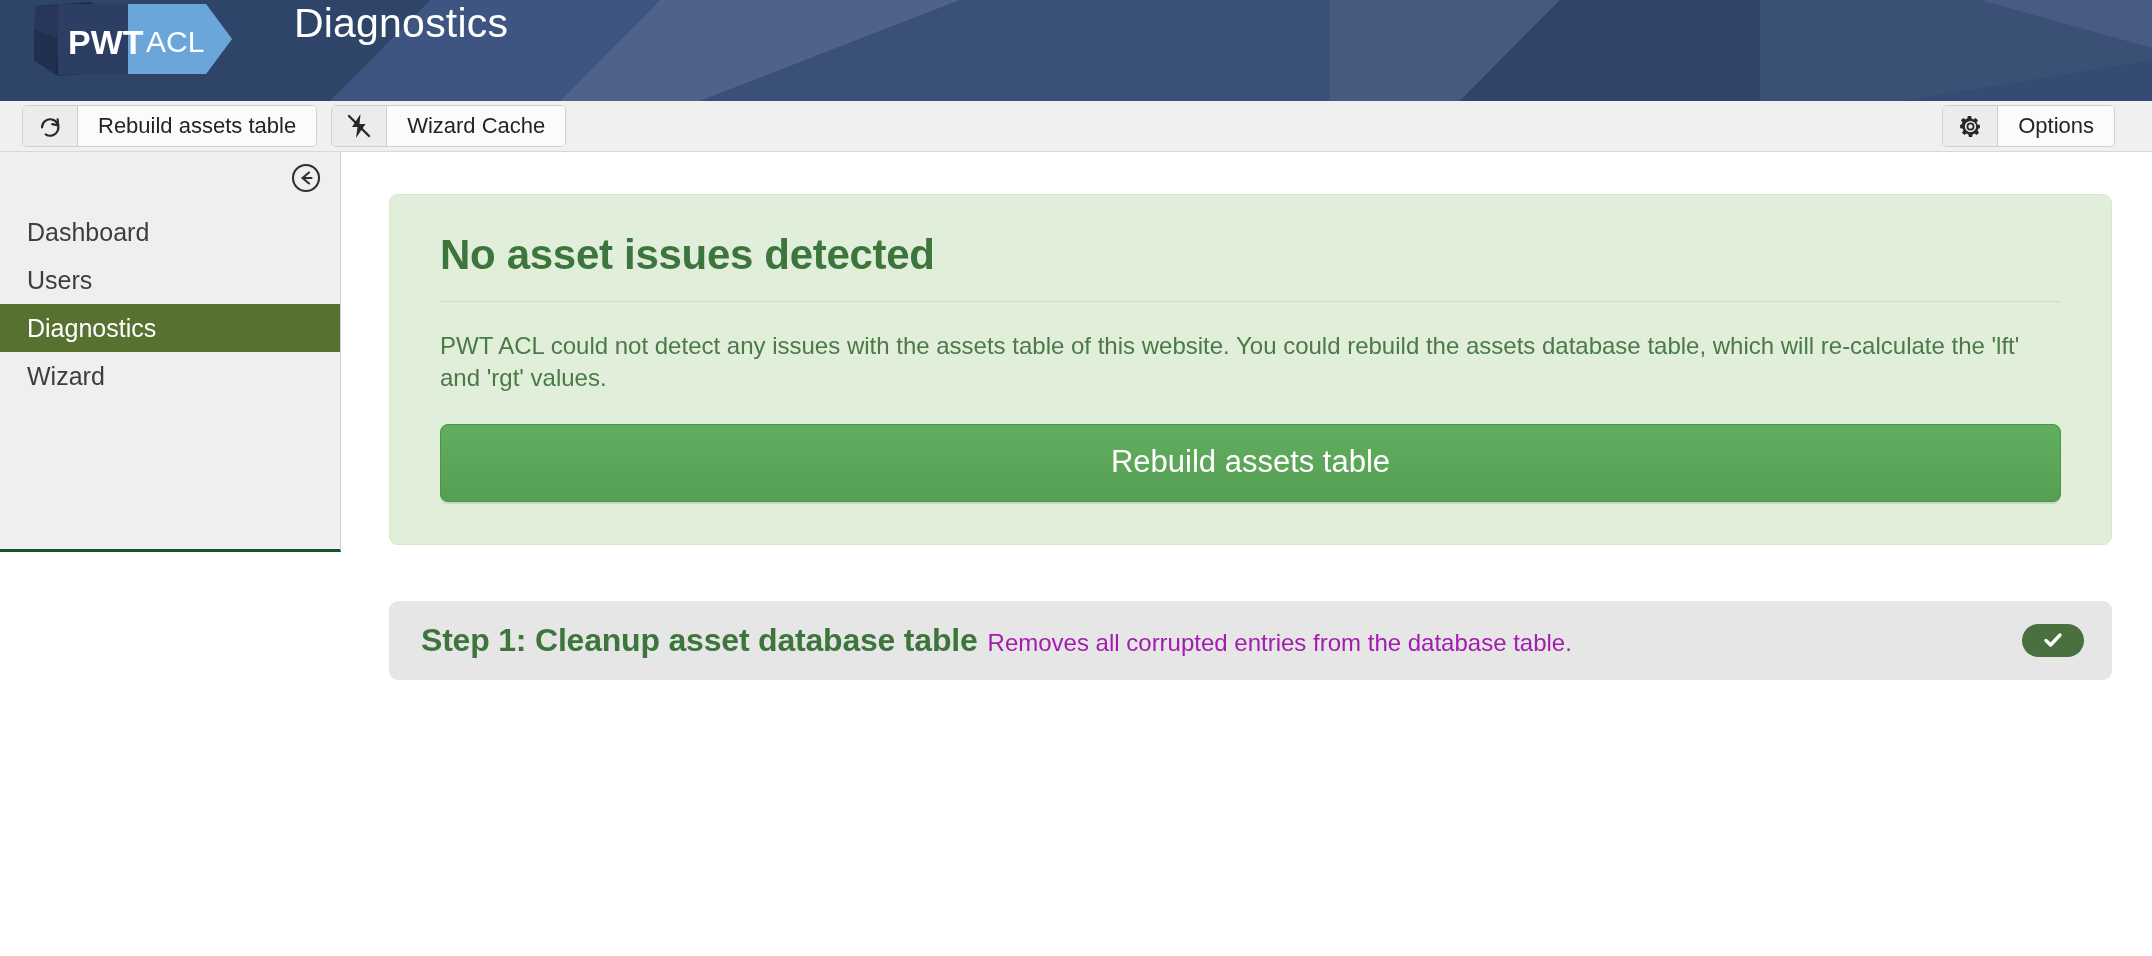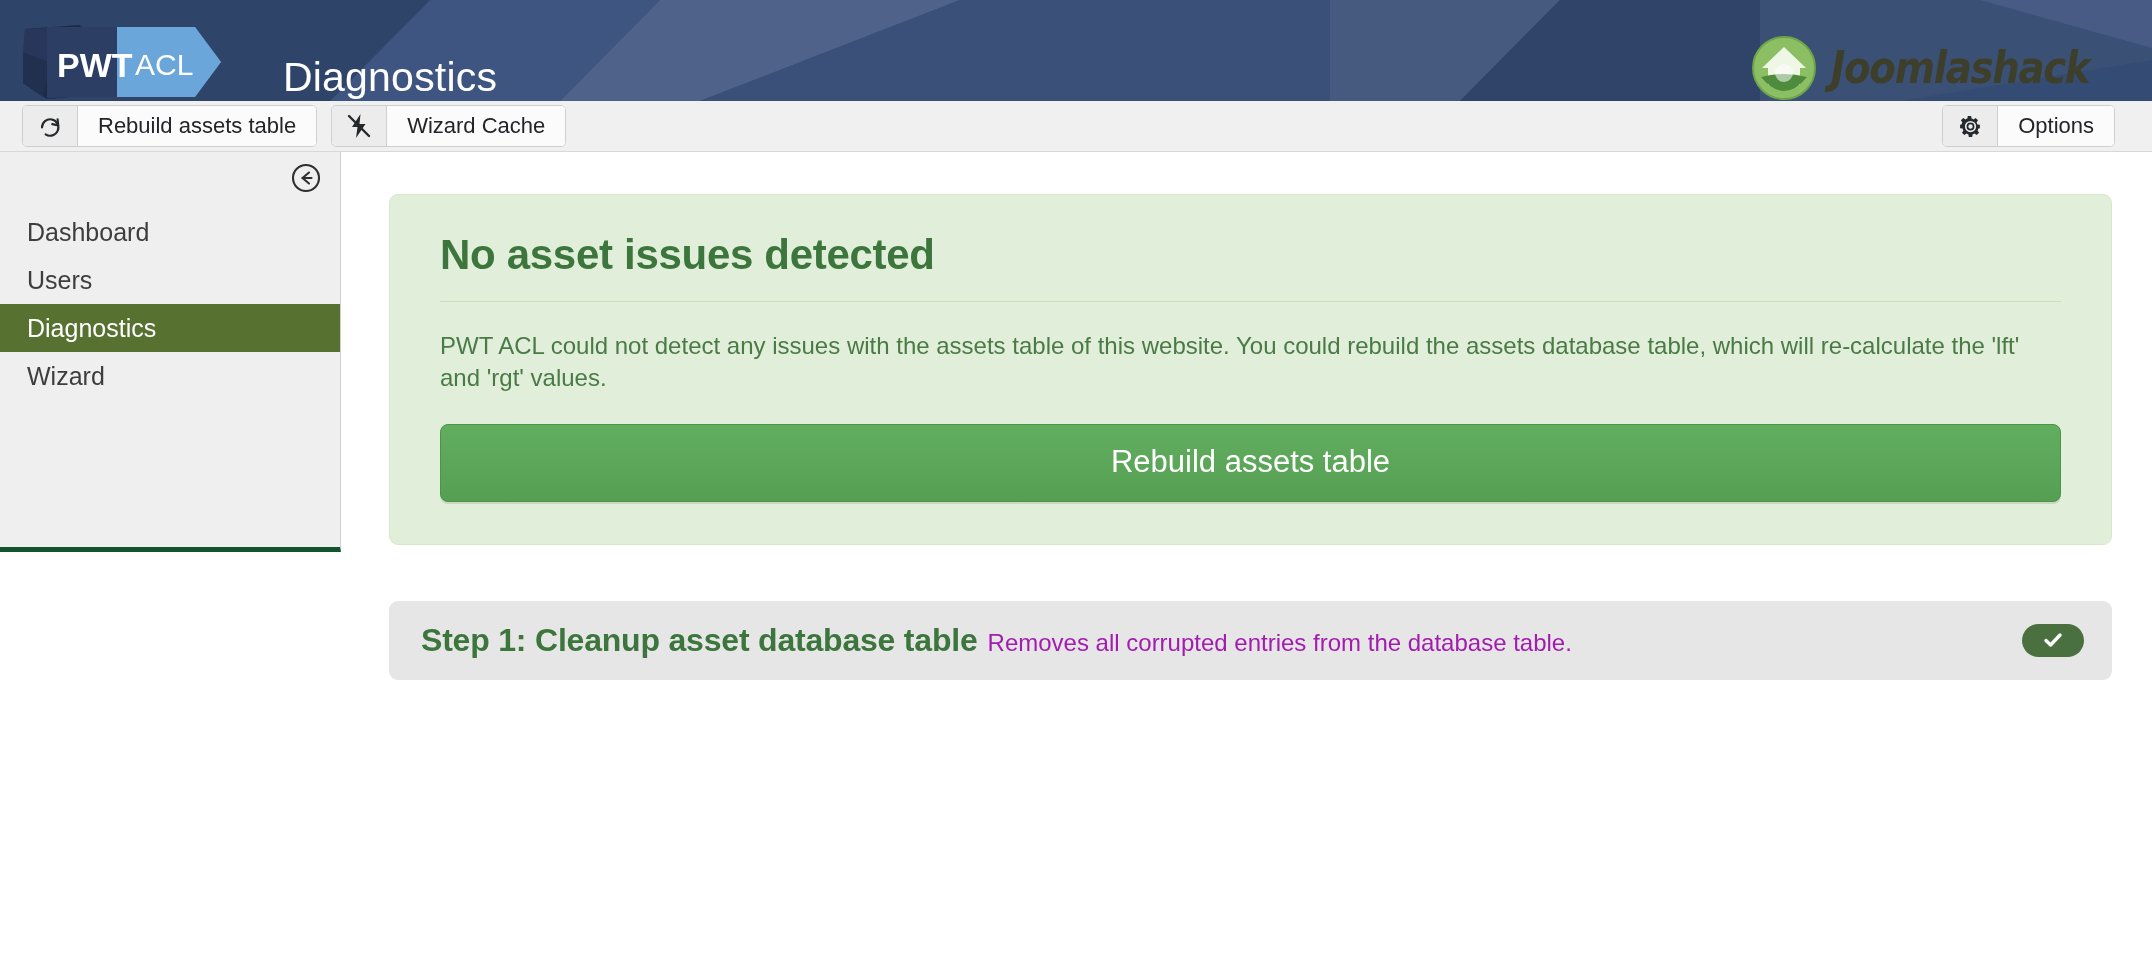--- a/index.html
+++ b/index.html
@@ -26,22 +26,22 @@
     inset: 0;
     width: 100%;
     height: 100%;
     display: block;
   }
   .header-inner {
     position: relative;
     z-index: 3;
     height: 100%;
     display: flex;
-    align-items: flex-end;
-    padding: 0 22px 0 17px;
+    align-items: flex-start;
+    padding: 0 22px 0 28px;
   }
 
   
   .brand-logo {
     position: relative;
     width: 238px;
     height: 78px;
     flex: 0 0 auto;
   }
   .brand-logo svg { display: block; width: 238px; height: 78px; }
@@ -127,21 +127,21 @@
     height: 804px;
     background: #ffffff;
   }
 
   
   .sidebar {
     width: 341px;
     flex: 0 0 341px;
     background: #efefef;
     border-right: 1px solid #cfcfcf;
-    border-bottom: 5px solid #14532d;
+    border-bottom: 3px solid #14532d;
     height: 400px;
     position: relative;
   }
   .collapse-row {
     height: 56px;
     display: flex;
     align-items: center;
     justify-content: flex-end;
     padding-right: 18px;
   }
@@ -273,30 +273,20 @@
         <polygon points="100,4 178,4 204,39 178,74 100,74" fill="#78aee0" opacity="0.55"></polygon>
         <text x="40" y="54" font-family="Liberation Sans, sans-serif" font-size="34" font-weight="700" fill="#ffffff">PWT</text>
         <text x="118" y="52" font-family="Liberation Sans, sans-serif" font-size="30" font-weight="400" fill="#ffffff">ACL</text>
       </svg>
     </div>
 
     <div class="page-title">Diagnostics</div>
 
     <div class="header-spacer"></div>
 
-    <div class="joomlashack">
-      <svg class="js-mark" viewBox="0 0 66 66">
-        <circle cx="33" cy="33" r="31" fill="#8cbf63"></circle>
-        <circle cx="33" cy="33" r="31" fill="none" stroke="#6fa34a" stroke-width="2"></circle>
-        <path d="M33 12 L55 33 L49 33 L49 50 L17 50 L17 33 L11 33 Z" fill="#eef6e6"></path>
-        <path d="M10 42 Q33 70 56 42 Q33 36 10 42 Z" fill="#4f8b3c"></path>
-        <circle cx="33" cy="38" r="9" fill="#ffffff" opacity="0.55"></circle>
-      </svg>
-      <div class="js-word">Joomlashack</div>
-    </div>
   </div>
 </div>
 
 <div class="toolbar">
 
   <div class="btn-group">
     <span class="btn-ico">
       <svg width="26" height="26" viewBox="0 0 26 26" fill="none" stroke="#25282d" stroke-width="2.1" stroke-linecap="round">
         <path d="M5 14.5 a8.2 8.2 0 1 1 3.6 6.8"></path>
         <path d="M20.6 6.2 L21.3 12.4 L15.2 11.1" stroke-linejoin="round"></path>

